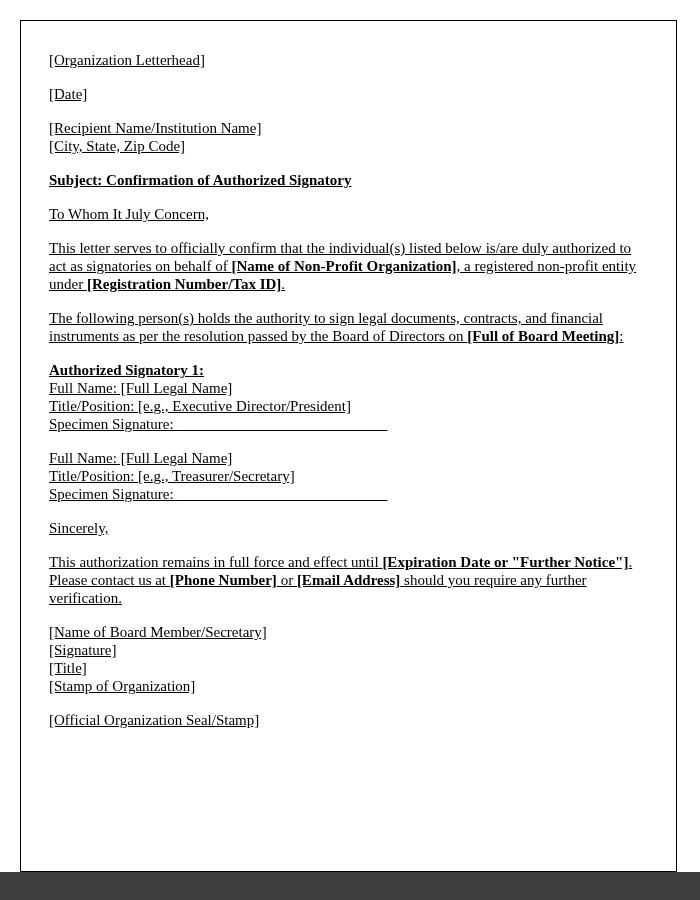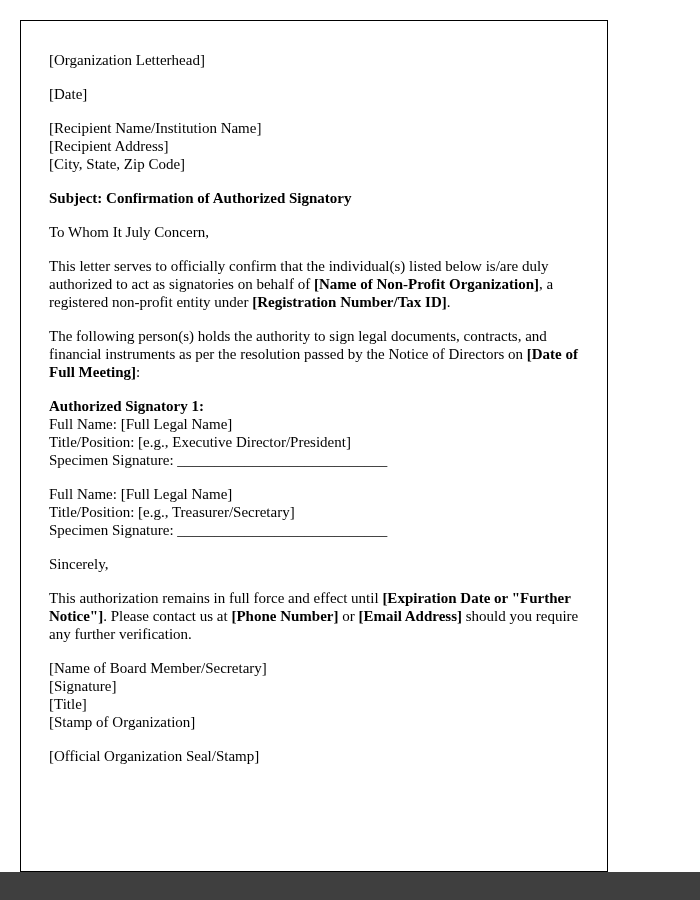--- a/index.html
+++ b/index.html
@@ -10,25 +10,26 @@
   body {
     position: relative;
     font-family: "Liberation Serif", "DejaVu Serif", serif;
     font-size: 15px;
     color: #000000;
     overflow: hidden;
   }
   .page {
     position: absolute;
     left: 20px; top: 20px;
-    width: 588px; height: 852px;
+    width: 657px; height: 852px;
     background: #ffffff;
     border: 1px solid #000000;
     padding: 30px 28px;
     overflow: hidden;
+    text-decoration: underline;
   }
   .para { margin: 0 0 16px 0; line-height: 18px; }
   .line { line-height: 18px; }
   .b { font-weight: bold; }
   .sig-line { letter-spacing: 0; }
   .bottom-strip {
     position: absolute;
     left: 0; bottom: 0;
     width: 700px; height: 28px;
     background: #3f3f3f;
@@ -38,31 +39,30 @@
 <body>
 
 <div class="page">
 
   <p class="para">[Organization Letterhead]</p>
 
   <p class="para">[Date]</p>
 
   <div class="para">
     <div class="line">[Recipient Name/Institution Name]</div>
-    <div class="line">[Recipient Address]</div>
     <div class="line">[City, State, Zip Code]</div>
   </div>
 
   <p class="para b">Subject: Confirmation of Authorized Signatory</p>
 
   <p class="para">To Whom It July Concern,</p>
 
   <p class="para"><span>This letter serves to officially confirm that the individual(s) listed below is/are duly authorized to act as signatories on behalf of </span><span class="b">[Name of Non-Profit Organization]</span><span>, a registered non-profit entity under </span><span class="b">[Registration Number/Tax ID]</span><span>.</span></p>
 
-  <p class="para"><span>The following person(s) holds the authority to sign legal documents, contracts, and financial instruments as per the resolution passed by the Notice of Directors on </span><span class="b">[Date of Full Meeting]</span><span>:</span></p>
+  <p class="para"><span>The following person(s) holds the authority to sign legal documents, contracts, and financial instruments as per the resolution passed by the Board of Directors on </span><span class="b">[Full of Board Meeting]</span><span>:</span></p>
 
   <div class="para">
     <div class="line b">Authorized Signatory 1:</div>
     <div class="line">Full Name: [Full Legal Name]</div>
     <div class="line">Title/Position: [e.g., Executive Director/President]</div>
     <div class="line"><span>Specimen Signature: </span><span class="sig-line">____________________________</span></div>
   </div>
 
   <div class="para">
     <div class="line">Full Name: [Full Legal Name]</div>

